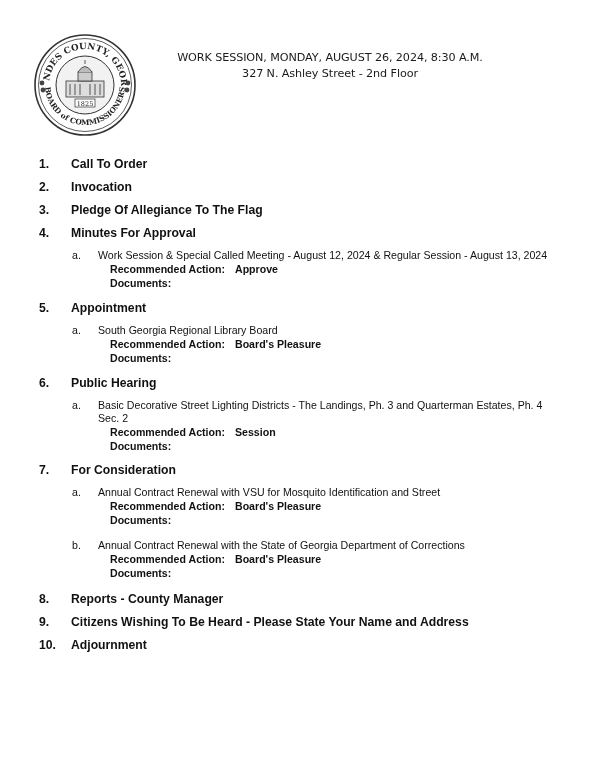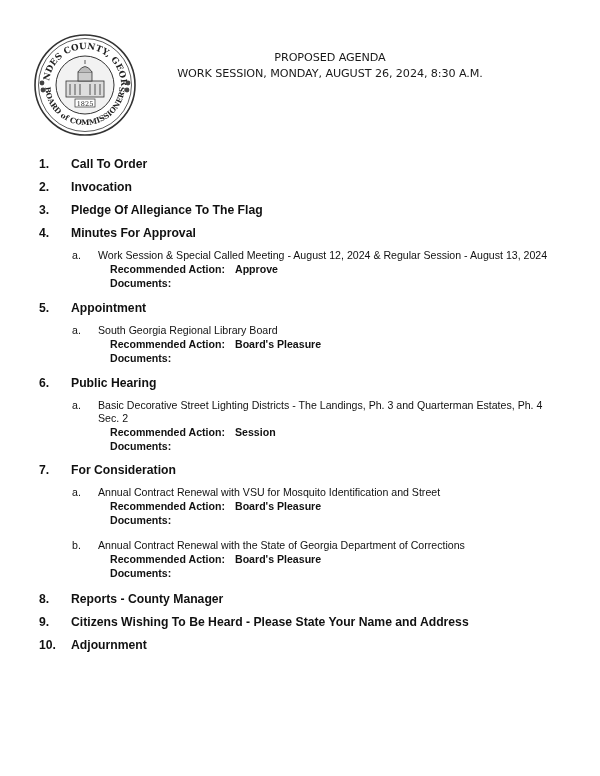--- a/index.html
+++ b/index.html
@@ -70,22 +70,22 @@
     <g fill="#444">
       <circle cx="9" cy="50" r="2.4"></circle>
         <circle cx="10" cy="57" r="2.4"></circle>
       <circle cx="95" cy="50" r="2.4"></circle>
         <circle cx="94" cy="57" r="2.4"></circle>
     </g>
   </svg>
 </div>
 
 <div class="header">
-  <div>PROPOSED AGENDA</div>
   <div>WORK SESSION, MONDAY, AUGUST 26, 2024, 8:30 A.M.</div>
+  <div>327 N. Ashley Street - 2nd Floor</div>
 </div>
 
 <div class="item" style="top:157px">
   <span class="num">1.</span>
   <span class="title">Call To Order</span>
 </div>
 
 <div class="item" style="top:180px">
   <span class="num">2.</span>
   <span class="title">Invocation</span>

